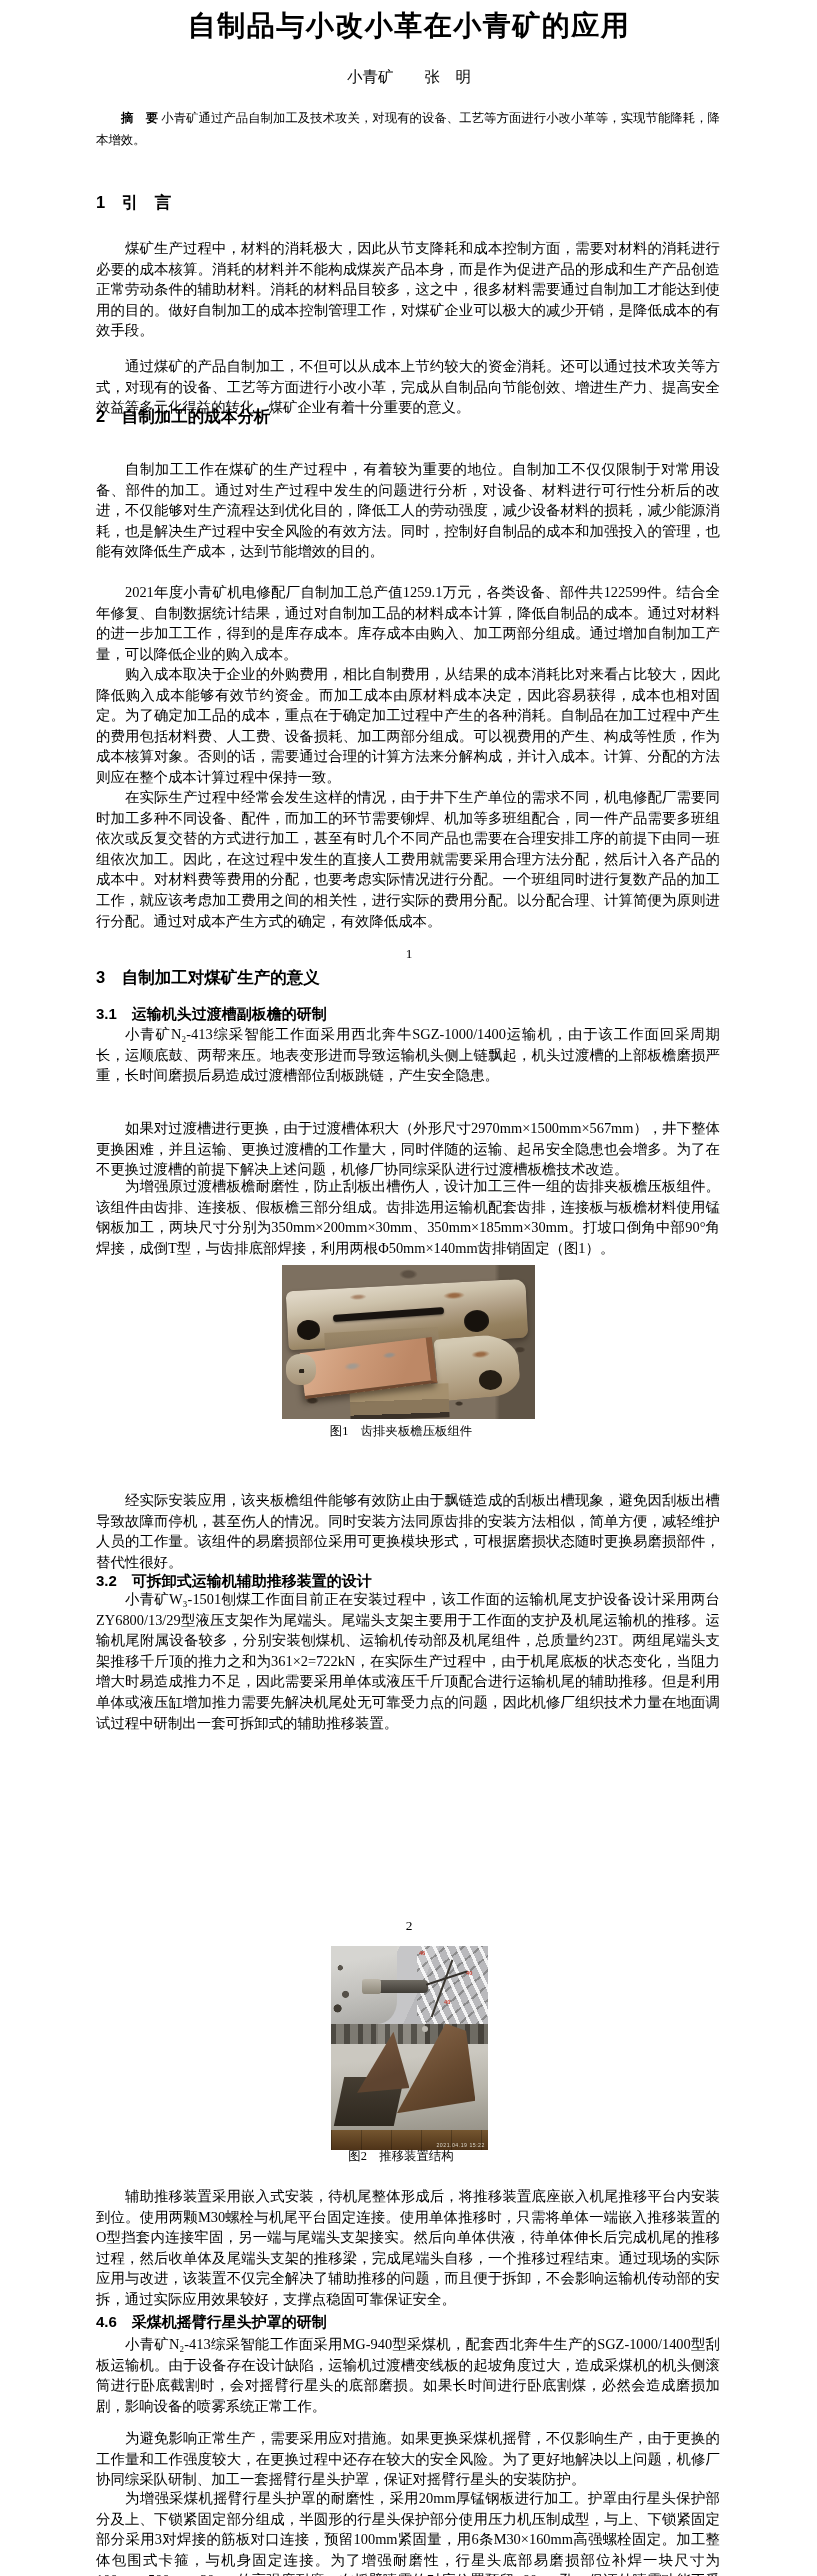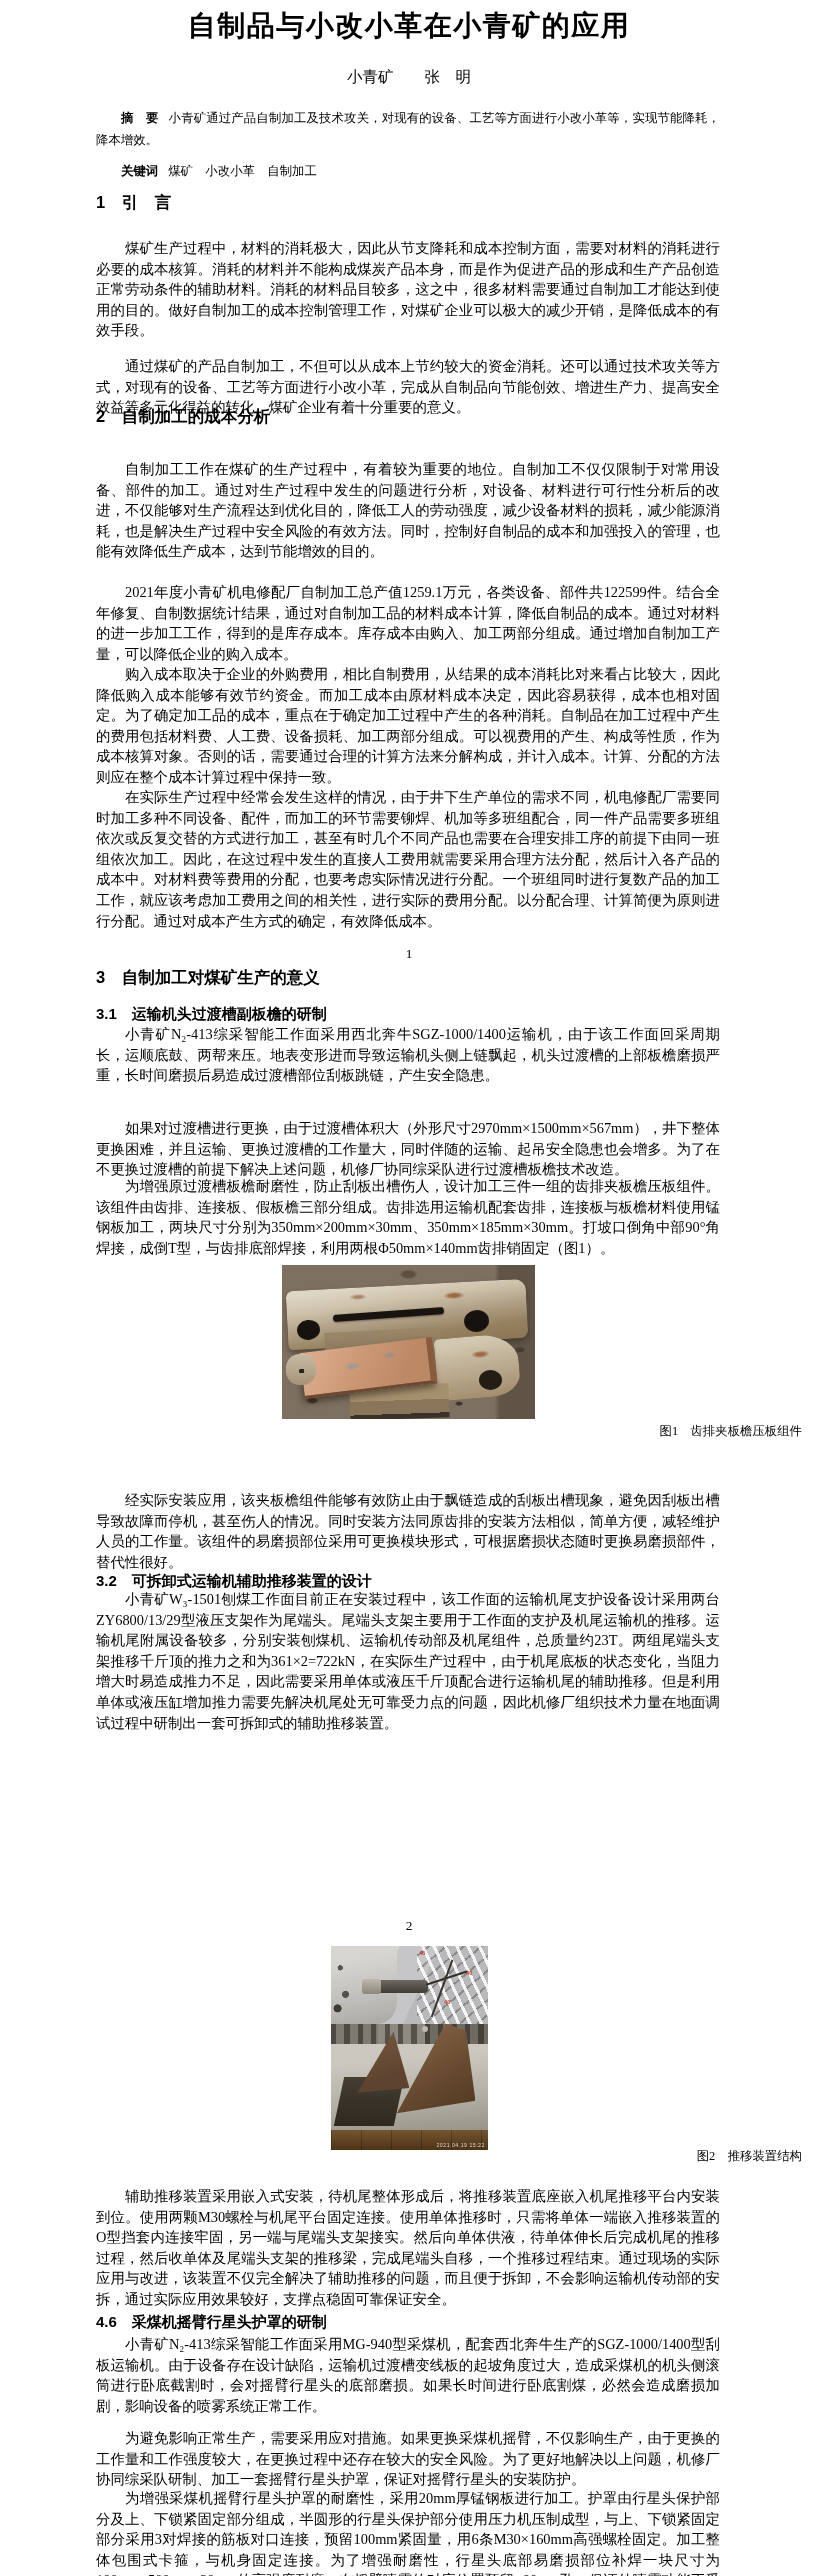--- a/index.html
+++ b/index.html
@@ -5,23 +5,23 @@
   html,body{margin:0;padding:0;background:#ffffff;}
   .page{position:relative;width:818px;height:3900px;background:#ffffff;overflow:hidden;color:#000;}
   .blk{position:absolute;left:96px;width:624px;}
   .t-body{font:14.4px/20.6px "Liberation Serif","DejaVu Serif",serif;text-align:justify;text-indent:29px;}
   .t-small{font:12.4px/20.6px "Liberation Serif","DejaVu Serif",serif;text-align:justify;text-indent:25px;}
   .hd{font-family:"Liberation Sans","DejaVu Sans",sans-serif;font-weight:bold;}
   .h-main{font-size:16.5px;line-height:20.6px;}
   .h-sub{font-size:15px;line-height:20.6px;}
   .paper-title{position:absolute;left:0;top:7.2px;width:818px;text-align:center;font-family:"Liberation Sans","DejaVu Sans",sans-serif;font-weight:900;font-size:28px;letter-spacing:1.5px;}
   .author{position:absolute;left:0;top:67px;width:818px;text-align:center;font:15.5px/20.6px "Liberation Serif","DejaVu Serif",serif;}
-  .lbl{margin-right:10px;font-size:12.4px;font-family:Liberation Mono, monospace;}
+  .lbl{margin-right:3px;font-size:12.4px;font-family:Liberation Mono, monospace;}
   .pagenum{position:absolute;left:0;width:818px;text-align:center;font:13.4px/20.6px "Liberation Serif","DejaVu Serif",serif;}
-  .caption{position:absolute;left:0;width:802px;text-align:right;font:12.4px/17.5px "Liberation Serif","DejaVu Serif",serif;}
+  .caption{position:absolute;left:0;width:802px;text-align:center;font:12.4px/17.5px "Liberation Serif","DejaVu Serif",serif;}
   .photo{position:absolute;overflow:hidden;}
   .photo div,.photo span{position:absolute;}
   
   .fig1{left:282px;top:1265px;width:253px;height:154px;}
   .f1-ground{inset:0;background:
     radial-gradient(9.3px 5.2px at 12% 88%,#453a2e 40%,transparent 70%),
     radial-gradient(7.2px 4.1px at 30% 94%,#4a3f32 40%,transparent 70%),
     radial-gradient(10.3px 6.2px at 88% 20%,#514538 40%,transparent 70%),
     radial-gradient(8.2px 4.6px at 94% 55%,#463b2f 40%,transparent 70%),
     radial-gradient(6.2px 3.6px at 70% 90%,#3f352a 40%,transparent 70%),
@@ -82,23 +82,20 @@
 
 <div class="page">
 
   <div class="paper-title">自制品与小改小革在小青矿的应用</div>
   <div class="author">小青矿　　张　明</div>
 
   <div class="blk t-small" style="top:108px">
     <b class="hd lbl">摘　要</b><span>小青矿通过产品自制加工及技术攻关，对现有的设备、工艺等方面进行小改小革等，实现节能降耗，降本增效。</span>
   </div>
 
-  <div class="blk t-small" style="top:161px">
-    <b class="hd lbl">关键词</b><span>煤矿　小改小革　自制加工</span>
-  </div>
 
   <div class="blk hd h-main" style="top:192px">1　引　言</div>
   <div class="blk t-body" style="top:238px">煤矿生产过程中，材料的消耗极大，因此从节支降耗和成本控制方面，需要对材料的消耗进行必要的成本核算。消耗的材料并不能构成煤炭产品本身，而是作为促进产品的形成和生产产品创造正常劳动条件的辅助材料。消耗的材料品目较多，这之中，很多材料需要通过自制加工才能达到使用的目的。做好自制加工的成本控制管理工作，对煤矿企业可以极大的减少开销，是降低成本的有效手段。</div>
   <div class="blk t-body" style="top:356px">通过煤矿的产品自制加工，不但可以从成本上节约较大的资金消耗。还可以通过技术攻关等方式，对现有的设备、工艺等方面进行小改小革，完成从自制品向节能创效、增进生产力、提高安全效益等多元化得益的转化。煤矿企业有着十分重要的意义。</div>
 
   <div class="blk hd h-main" style="top:406px">2　自制加工的成本分析</div>
   <div class="blk t-body" style="top:459px">自制加工工作在煤矿的生产过程中，有着较为重要的地位。自制加工不仅仅限制于对常用设备、部件的加工。通过对生产过程中发生的问题进行分析，对设备、材料进行可行性分析后的改进，不仅能够对生产流程达到优化目的，降低工人的劳动强度，减少设备材料的损耗，减少能源消耗，也是解决生产过程中安全风险的有效方法。同时，控制好自制品的成本和加强投入的管理，也能有效降低生产成本，达到节能增效的目的。</div>
   <div class="blk t-body" style="top:582px">2021年度小青矿机电修配厂自制加工总产值1259.1万元，各类设备、部件共122599件。结合全年修复、自制数据统计结果，通过对自制加工品的材料成本计算，降低自制品的成本。通过对材料的进一步加工工作，得到的是库存成本。库存成本由购入、加工两部分组成。通过增加自制加工产量，可以降低企业的购入成本。</div>
   <div class="blk t-body" style="top:664px">购入成本取决于企业的外购费用，相比自制费用，从结果的成本消耗比对来看占比较大，因此降低购入成本能够有效节约资金。而加工成本由原材料成本决定，因此容易获得，成本也相对固定。为了确定加工品的成本，重点在于确定加工过程中产生的各种消耗。自制品在加工过程中产生的费用包括材料费、人工费、设备损耗、加工两部分组成。可以视费用的产生、构成等性质，作为成本核算对象。否则的话，需要通过合理的计算方法来分解构成，并计入成本。计算、分配的方法则应在整个成本计算过程中保持一致。</div>
   <div class="blk t-body" style="top:787px">在实际生产过程中经常会发生这样的情况，由于井下生产单位的需求不同，机电修配厂需要同时加工多种不同设备、配件，而加工的环节需要铆焊、机加等多班组配合，同一件产品需要多班组依次或反复交替的方式进行加工，甚至有时几个不同产品也需要在合理安排工序的前提下由同一班组依次加工。因此，在这过程中发生的直接人工费用就需要采用合理方法分配，然后计入各产品的成本中。对材料费等费用的分配，也要考虑实际情况进行分配。一个班组同时进行复数产品的加工工作，就应该考虑加工费用之间的相关性，进行实际的费用分配。以分配合理、计算简便为原则进行分配。通过对成本产生方式的确定，有效降低成本。</div>

